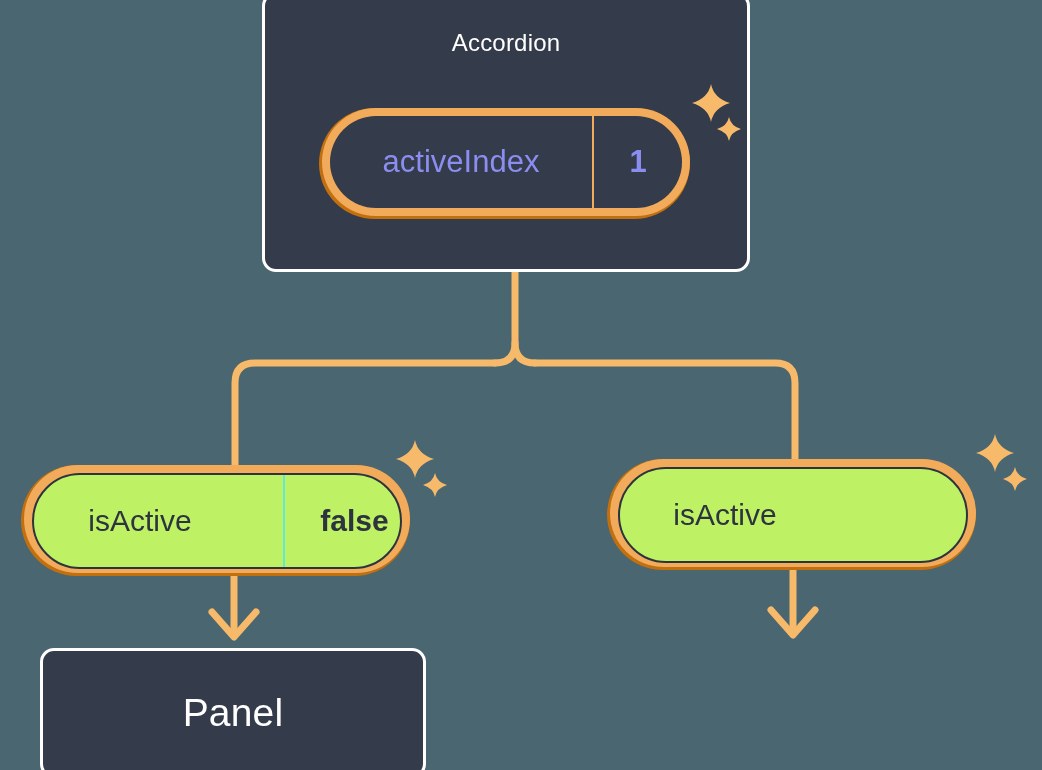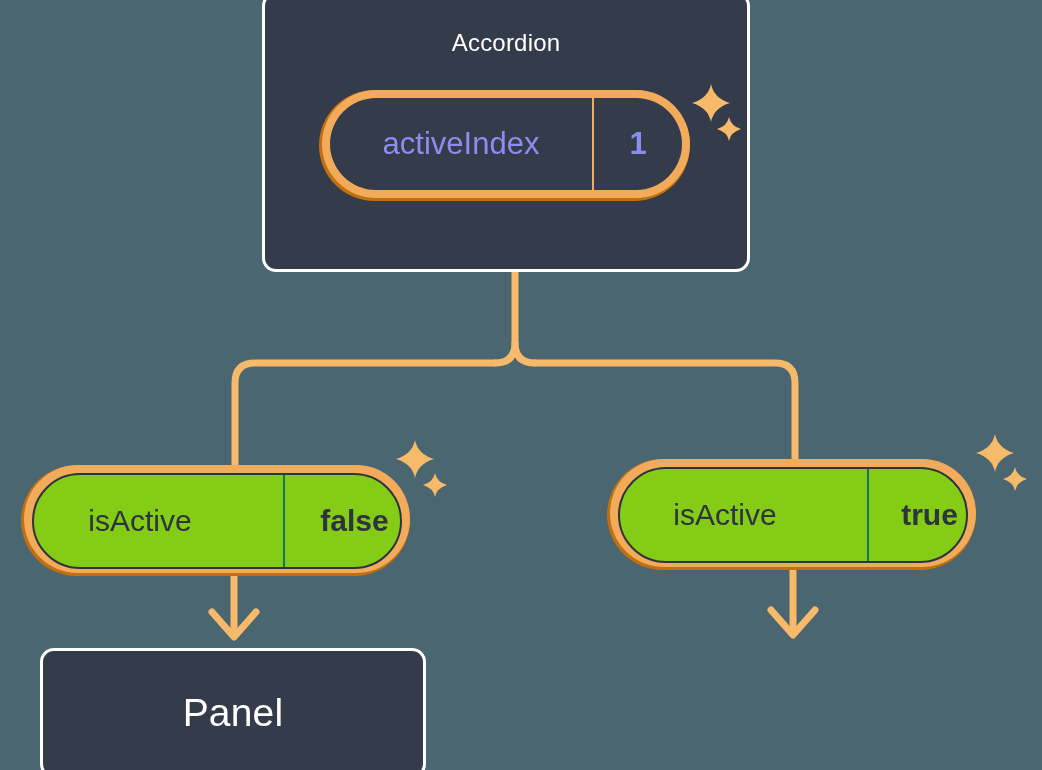--- a/index.html
+++ b/index.html
@@ -115,34 +115,34 @@
   
   .pill.dark .pill-inner { background: #343b4a; }
   .pill.dark .pill-key,
   .pill.dark .pill-val { color: #8b8ef0; }
   .pill.dark .pill-key { font-size: 31px; font-weight: 400; }
   .pill.dark .pill-val { font-size: 31px; font-weight: 700; }
   .pill.dark .pill-val { border-left: 2px solid #f2ab5a; }
 
   
   .pill.purple .pill-inner {
-    background: #84cc16;
+    background: #bef264;
     border: 2px solid #2d333f;
     gap: 37px;
   }
   .pill.purple .pill-key,
   .pill.purple .pill-val { color: #2d333f; }
   .pill.purple .pill-key { font-size: 30px; font-weight: 400; }
   .pill.purple .pill-val { font-size: 30px; font-weight: 700; }
-  .pill.purple .pill-val { border-left: 2px solid #0f766e; padding-left: 24px; }
+  .pill.purple .pill-val { border-left: 2px solid #5eead4; padding-left: 24px; }
 
   
   #pill-activeindex {
     left: 330px;
-    top: 98px;
+    top: 116px;
     width: 352px;
     height: 92px;
   }
   #pill-activeindex .pill-key { flex: 0 0 262px; }
   #pill-activeindex .pill-val { flex: 1 1 auto; }
 
   #pill-isactive-left {
     left: 32px;
     top: 473px;
     width: 370px;
@@ -229,21 +229,20 @@
     </svg>
   </div>
 
   <div class="card" id="node-panel-left">
     <div class="card-title">Panel</div>
   </div>
 
   <div class="pill purple" id="pill-isactive-right">
     <div class="pill-inner">
       <div class="pill-key">isActive</div>
-      <div class="pill-val">true</div>
     </div>
   </div>
 
   <div class="sparkle-cluster" id="sparkles-right">
     <svg class="sparkle" style="left:0;top:0" width="38" height="38" viewBox="0 0 40 40">
       <path d="M20 0 Q23 15 40 20 Q23 25 20 40 Q17 25 0 20 Q17 15 20 0 Z" fill="#f7b96a"></path>
     </svg>
     <svg class="sparkle" style="left:27px;top:33px" width="24" height="24" viewBox="0 0 40 40">
       <path d="M20 0 Q23 15 40 20 Q23 25 20 40 Q17 25 0 20 Q17 15 20 0 Z" fill="#f7b96a"></path>
     </svg>

